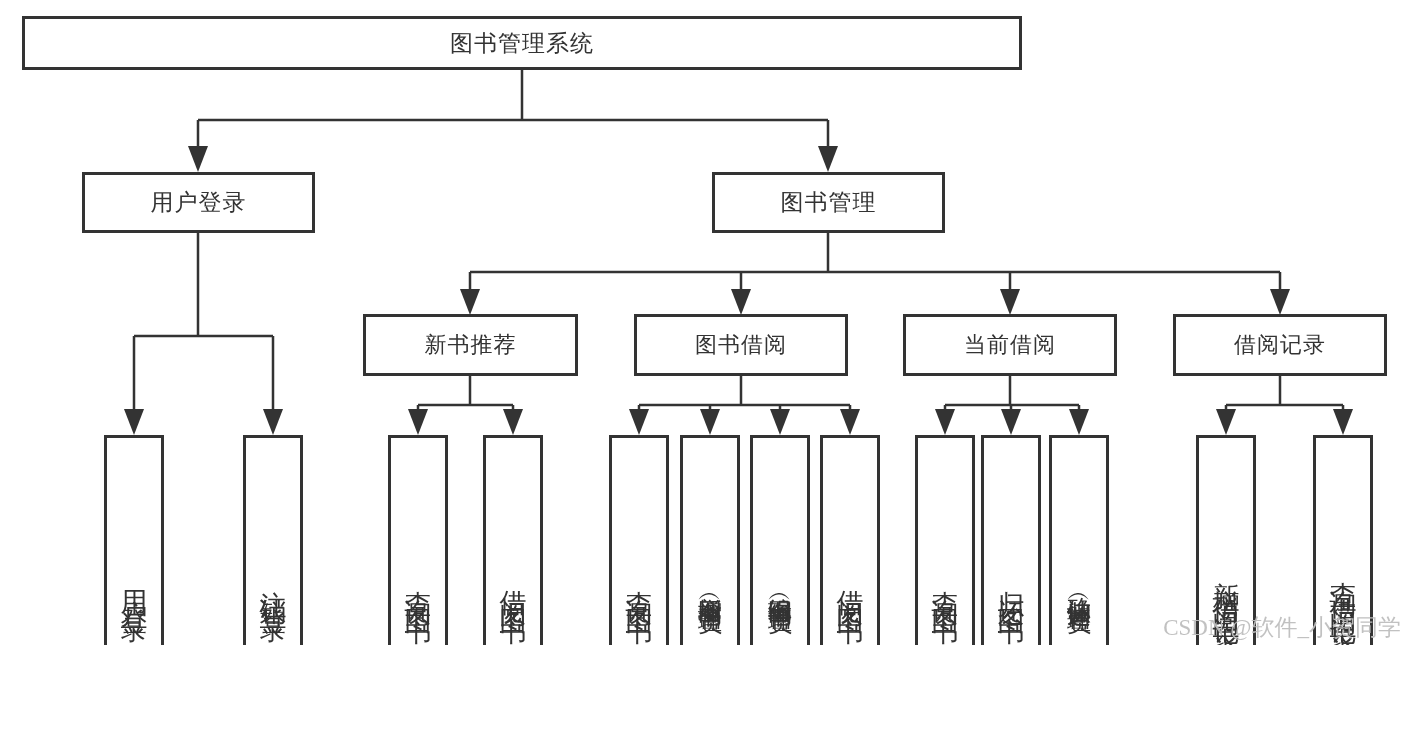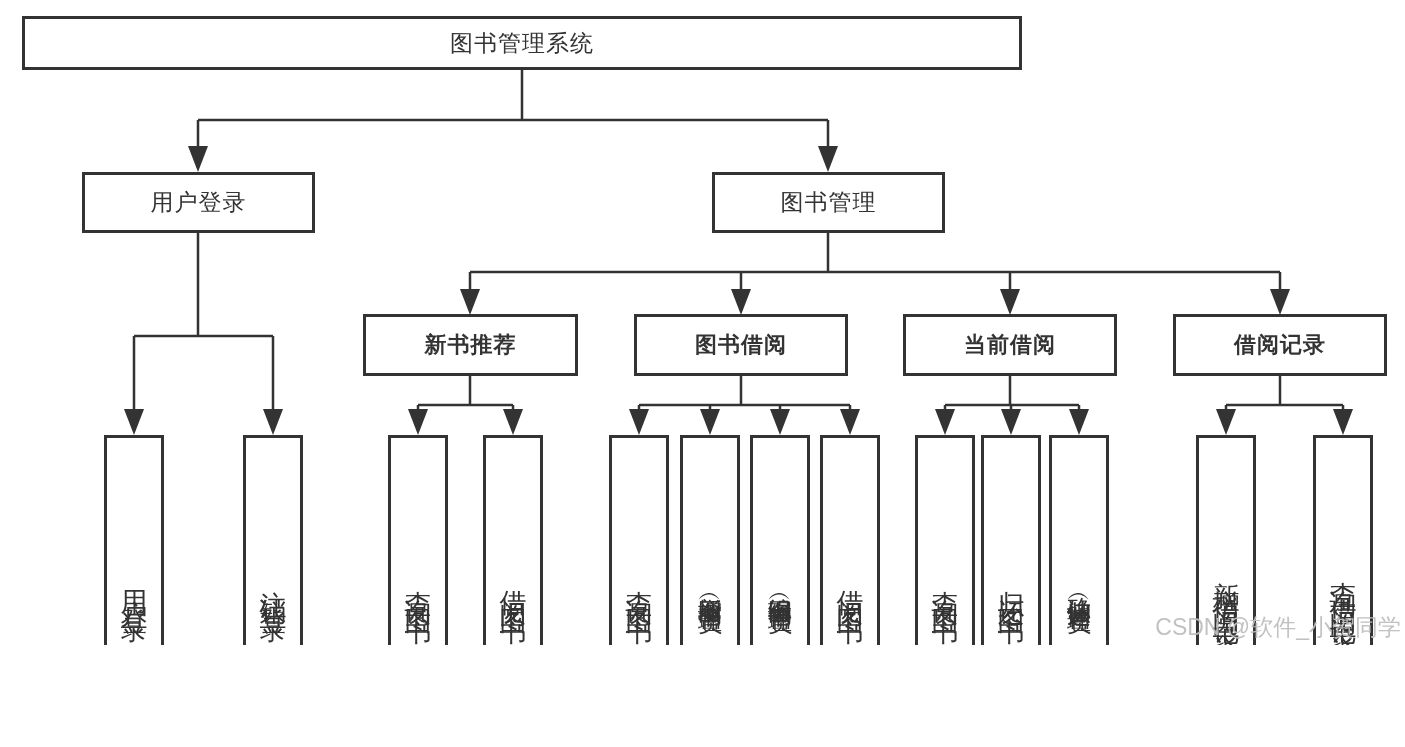--- a/index.html
+++ b/index.html
@@ -28,21 +28,21 @@
     background: #ffffff;
     display: flex;
     align-items: center;
     justify-content: center;
     color: #333333;
     z-index: 2;
   }
   .node.h-label { font-size: 23px; letter-spacing: 1px; }
   .node.root  { left: 22px;  top: 16px;  width: 1000px; height: 54px; }
   .node.lvl2  { top: 172px; height: 61px; }
-  .node.lvl3  { top: 314px; height: 62px; font-size: 22px; font-weight: bold; }
+  .node.lvl3  { top: 314px; height: 62px; font-size: 22px; }
   .node.leaf  { top: 435px; height: 303px; width: 60px; }
   .leaf .v-text {
     writing-mode: vertical-lr;
     text-orientation: mixed;
     font-size: 27px;
     letter-spacing: 9px;
     color: #333333;
     white-space: nowrap;
   }
   .leaf.tight .v-text {
@@ -51,20 +51,21 @@
   }
   .watermark {
     position: absolute;
     right: 4px;
     bottom: 2px;
     font-size: 23px;
     color: rgba(190,190,190,0.95);
     z-index: 3;
     letter-spacing: 0px;
     white-space: nowrap;
+    font-family: Liberation Serif, serif;
   }
 </style>
 </head>
 <body>
 
 <div class="canvas">
 
   <svg class="connectors" viewBox="0 0 1405 747" xmlns="http://www.w3.org/2000/svg">
     <g stroke="#333333" stroke-width="2.5" fill="none">
 

